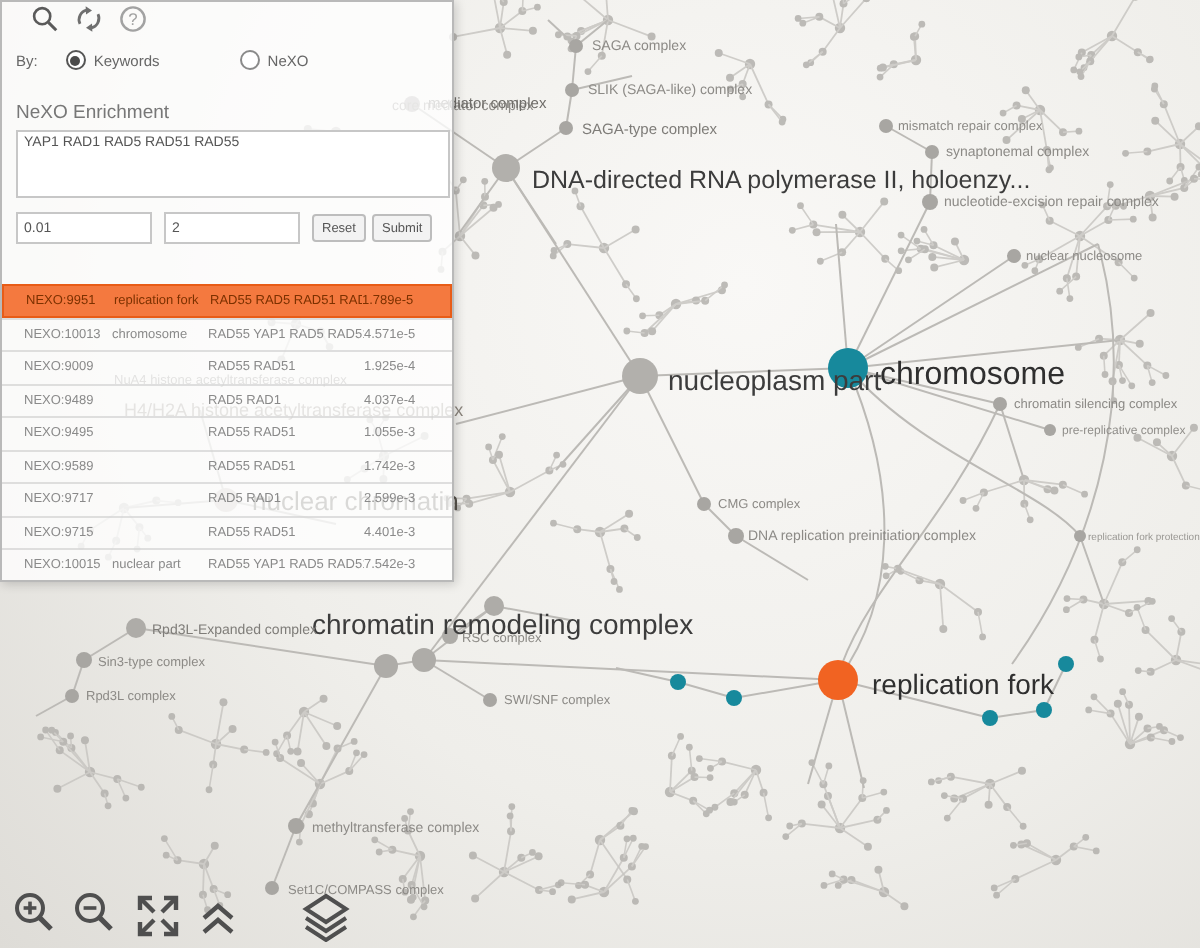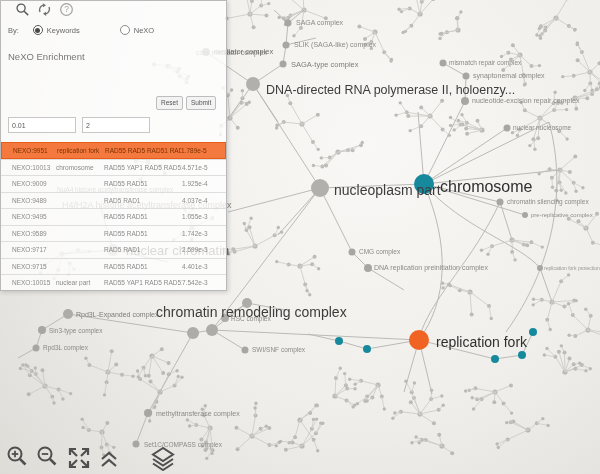--- a/index.html
+++ b/index.html
@@ -29,21 +29,21 @@
   .radio.checked{border-color:#555;}
   .radio.checked:after{content:"";position:absolute;left:1.5px;top:1.5px;width:5px;height:5px;border-radius:50%;background:#4a4a4a;}
   .enrich-heading{font-size:9.5px;color:#777;padding:16px 0 3px 7px;}
   .gene-query{
     display:block;width:209px;height:28px;margin-left:7px;font-size:7px;color:#555;resize:none;
     border:1px solid #c7c7c7;background:rgba(255,255,255,0.95);padding:2px 3px;outline:none;
     font-family:"Liberation Sans",sans-serif;
   }
   .enrich-controls{display:flex;align-items:center;margin:7px 0 0 7px;}
   .small-input{width:60px;height:12px;font-size:7px;color:#555;border:1px solid #c7c7c7;
-    background:rgba(255,255,255,0.95);padding:1px 3px;margin-right:6px;outline:none;font-family:"Liberation Sans",sans-serif;margin-top:45px;}
+    background:rgba(255,255,255,0.95);padding:1px 3px;margin-right:6px;outline:none;font-family:"Liberation Sans",sans-serif;}
   .mini-btn{font-size:6.5px;color:#555;background:#f3f3f3;border:1px solid #bdbdbd;border-radius:2px;
     padding:2.5px 4px;margin-right:3px;cursor:pointer;font-family:"Liberation Sans",sans-serif;}
   
   .results{position:absolute;left:0;top:141px;width:100%;}
   .rrow{display:flex;align-items:center;height:16.5px;font-size:6.5px;color:#8a8a8a;
     border-top:1px solid rgba(210,210,210,0.7);box-sizing:border-box;cursor:pointer;}
   .rrow:first-child{border-top:none;}
   .c-id{width:44px;padding-left:11px;flex:0 0 auto;white-space:nowrap;overflow:hidden;}
   .c-term{width:48px;flex:0 0 auto;white-space:nowrap;overflow:hidden;}
   .c-genes{flex:1 1 auto;white-space:nowrap;overflow:hidden;}
@@ -1197,20 +1197,21 @@
   <div class="by-row">
     <span>By:</span>
     <span class="radio checked"></span>
     <span>Keywords</span>
     <span class="radio" style="margin-left:40px"></span>
     <span>NeXO</span>
   </div>
 
   <div class="enrich-heading">NeXO Enrichment</div>
 
+  <textarea class="gene-query" style="">YAP1 RAD1 RAD5 RAD51 RAD55</textarea>
 
   <div class="enrich-controls">
     <input class="small-input" value="0.01" style="">
     <input class="small-input" value="2" style="">
     <button class="mini-btn">Reset</button>
     <button class="mini-btn">Submit</button>
   </div>
 
   <div class="results">
       <div class="rrow hl">

